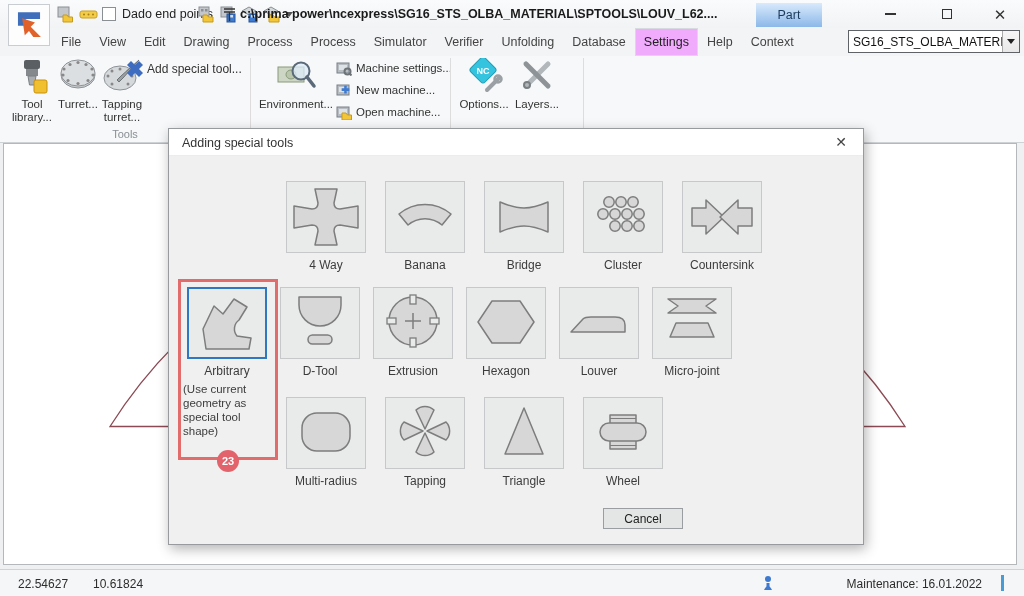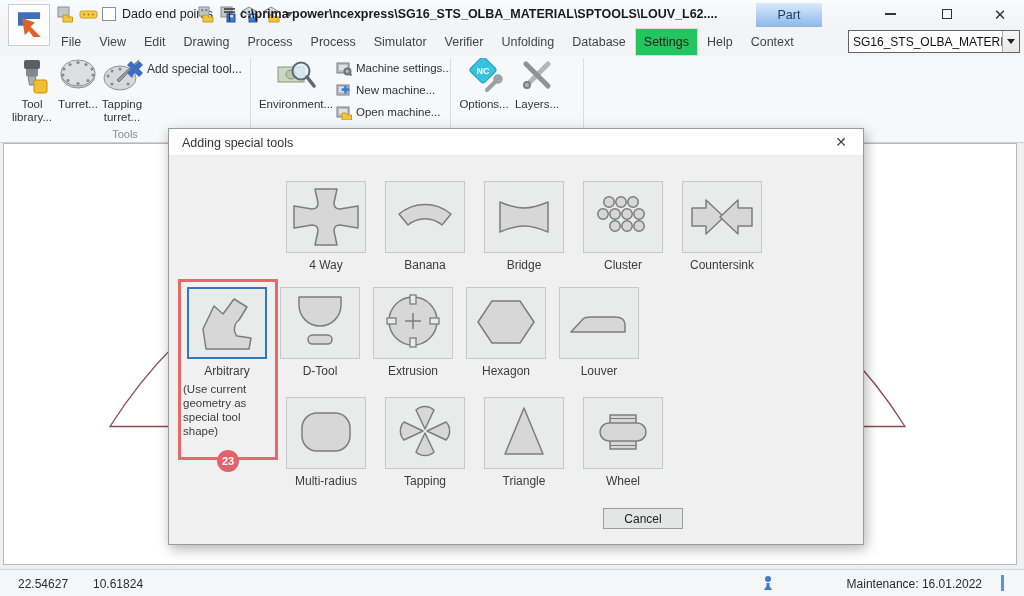--- a/index.html
+++ b/index.html
@@ -25,21 +25,21 @@
   .winbtn { position:absolute; top:4px; width:34px; height:20px; display:flex;
             align-items:center; justify-content:center; color:#333; cursor:default; }
   .minimize-bar { width:11px; height:2px; background:#333; }
   .maximize-box { width:10px; height:10px; border:1.4px solid #333; }
   .close-x { font-size:15px; color:#333; line-height:1; }
 
   
   .menubar { position:absolute; left:0; top:28px; width:1024px; height:28px;
              background:#f3f4f6; display:flex; align-items:stretch; padding-left:52px; }
   .menu-item { padding:0 9px; font-size:12.5px; color:#444; display:flex; align-items:center; }
-  .menu-item.active { background:#22c55e; box-shadow:inset 0 0 0 1px #d7dade; color:#222; }
+  .menu-item.active { background:#f0abfc; box-shadow:inset 0 0 0 1px #d7dade; color:#222; }
   .material-combo { position:absolute; left:848px; top:2px; width:172px; height:23px;
                     background:#fff; border:1px solid #5f6367; display:flex; }
   .material-combo .val { flex:1; font-size:12px; color:#111; padding:4px 2px 0 4px;
                          white-space:nowrap; overflow:hidden; }
   .material-combo .arrow-btn { width:17px; background:linear-gradient(#f6f6f6,#e8e8e8);
                     border-left:1px solid #aaa; display:flex; align-items:center; justify-content:center; }
   .tri-down { width:0; height:0; border-left:4px solid transparent; border-right:4px solid transparent;
               border-top:5px solid #222; }
 
   
@@ -436,20 +436,29 @@
       <div class="tile-label">Hexagon</div>
     </div>
     <div class="tile-wrap" style="left:382px; top:158px">
       <div class="tile">
         <svg width="72" height="60" viewBox="0 0 72 60">
           <path class="shape" d="M8,39 L20,26 Q22,24 28,24 H52 Q62,24 62,32 V39 Z"></path>
         </svg>
       </div>
       <div class="tile-label">Louver</div>
     </div>
+    <div class="tile-wrap" style="left:475px; top:158px">
+      <div class="tile">
+        <svg width="72" height="60" viewBox="0 0 72 60">
+          <path class="shape" d="M12,6 H60 L50,13 L60,20 H12 L22,13 Z"></path>
+          <path class="shape" d="M20,30 H52 L58,44 H14 Z"></path>
+        </svg>
+      </div>
+      <div class="tile-label">Micro-joint</div>
+    </div>
 
     <div class="tile-wrap" style="left:109px; top:268px">
       <div class="tile">
         <svg width="72" height="60" viewBox="0 0 72 60">
           <rect class="shape" x="12" y="10" width="48" height="38" rx="15"></rect>
         </svg>
       </div>
       <div class="tile-label">Multi-radius</div>
     </div>
     <div class="tile-wrap" style="left:208px; top:268px">

